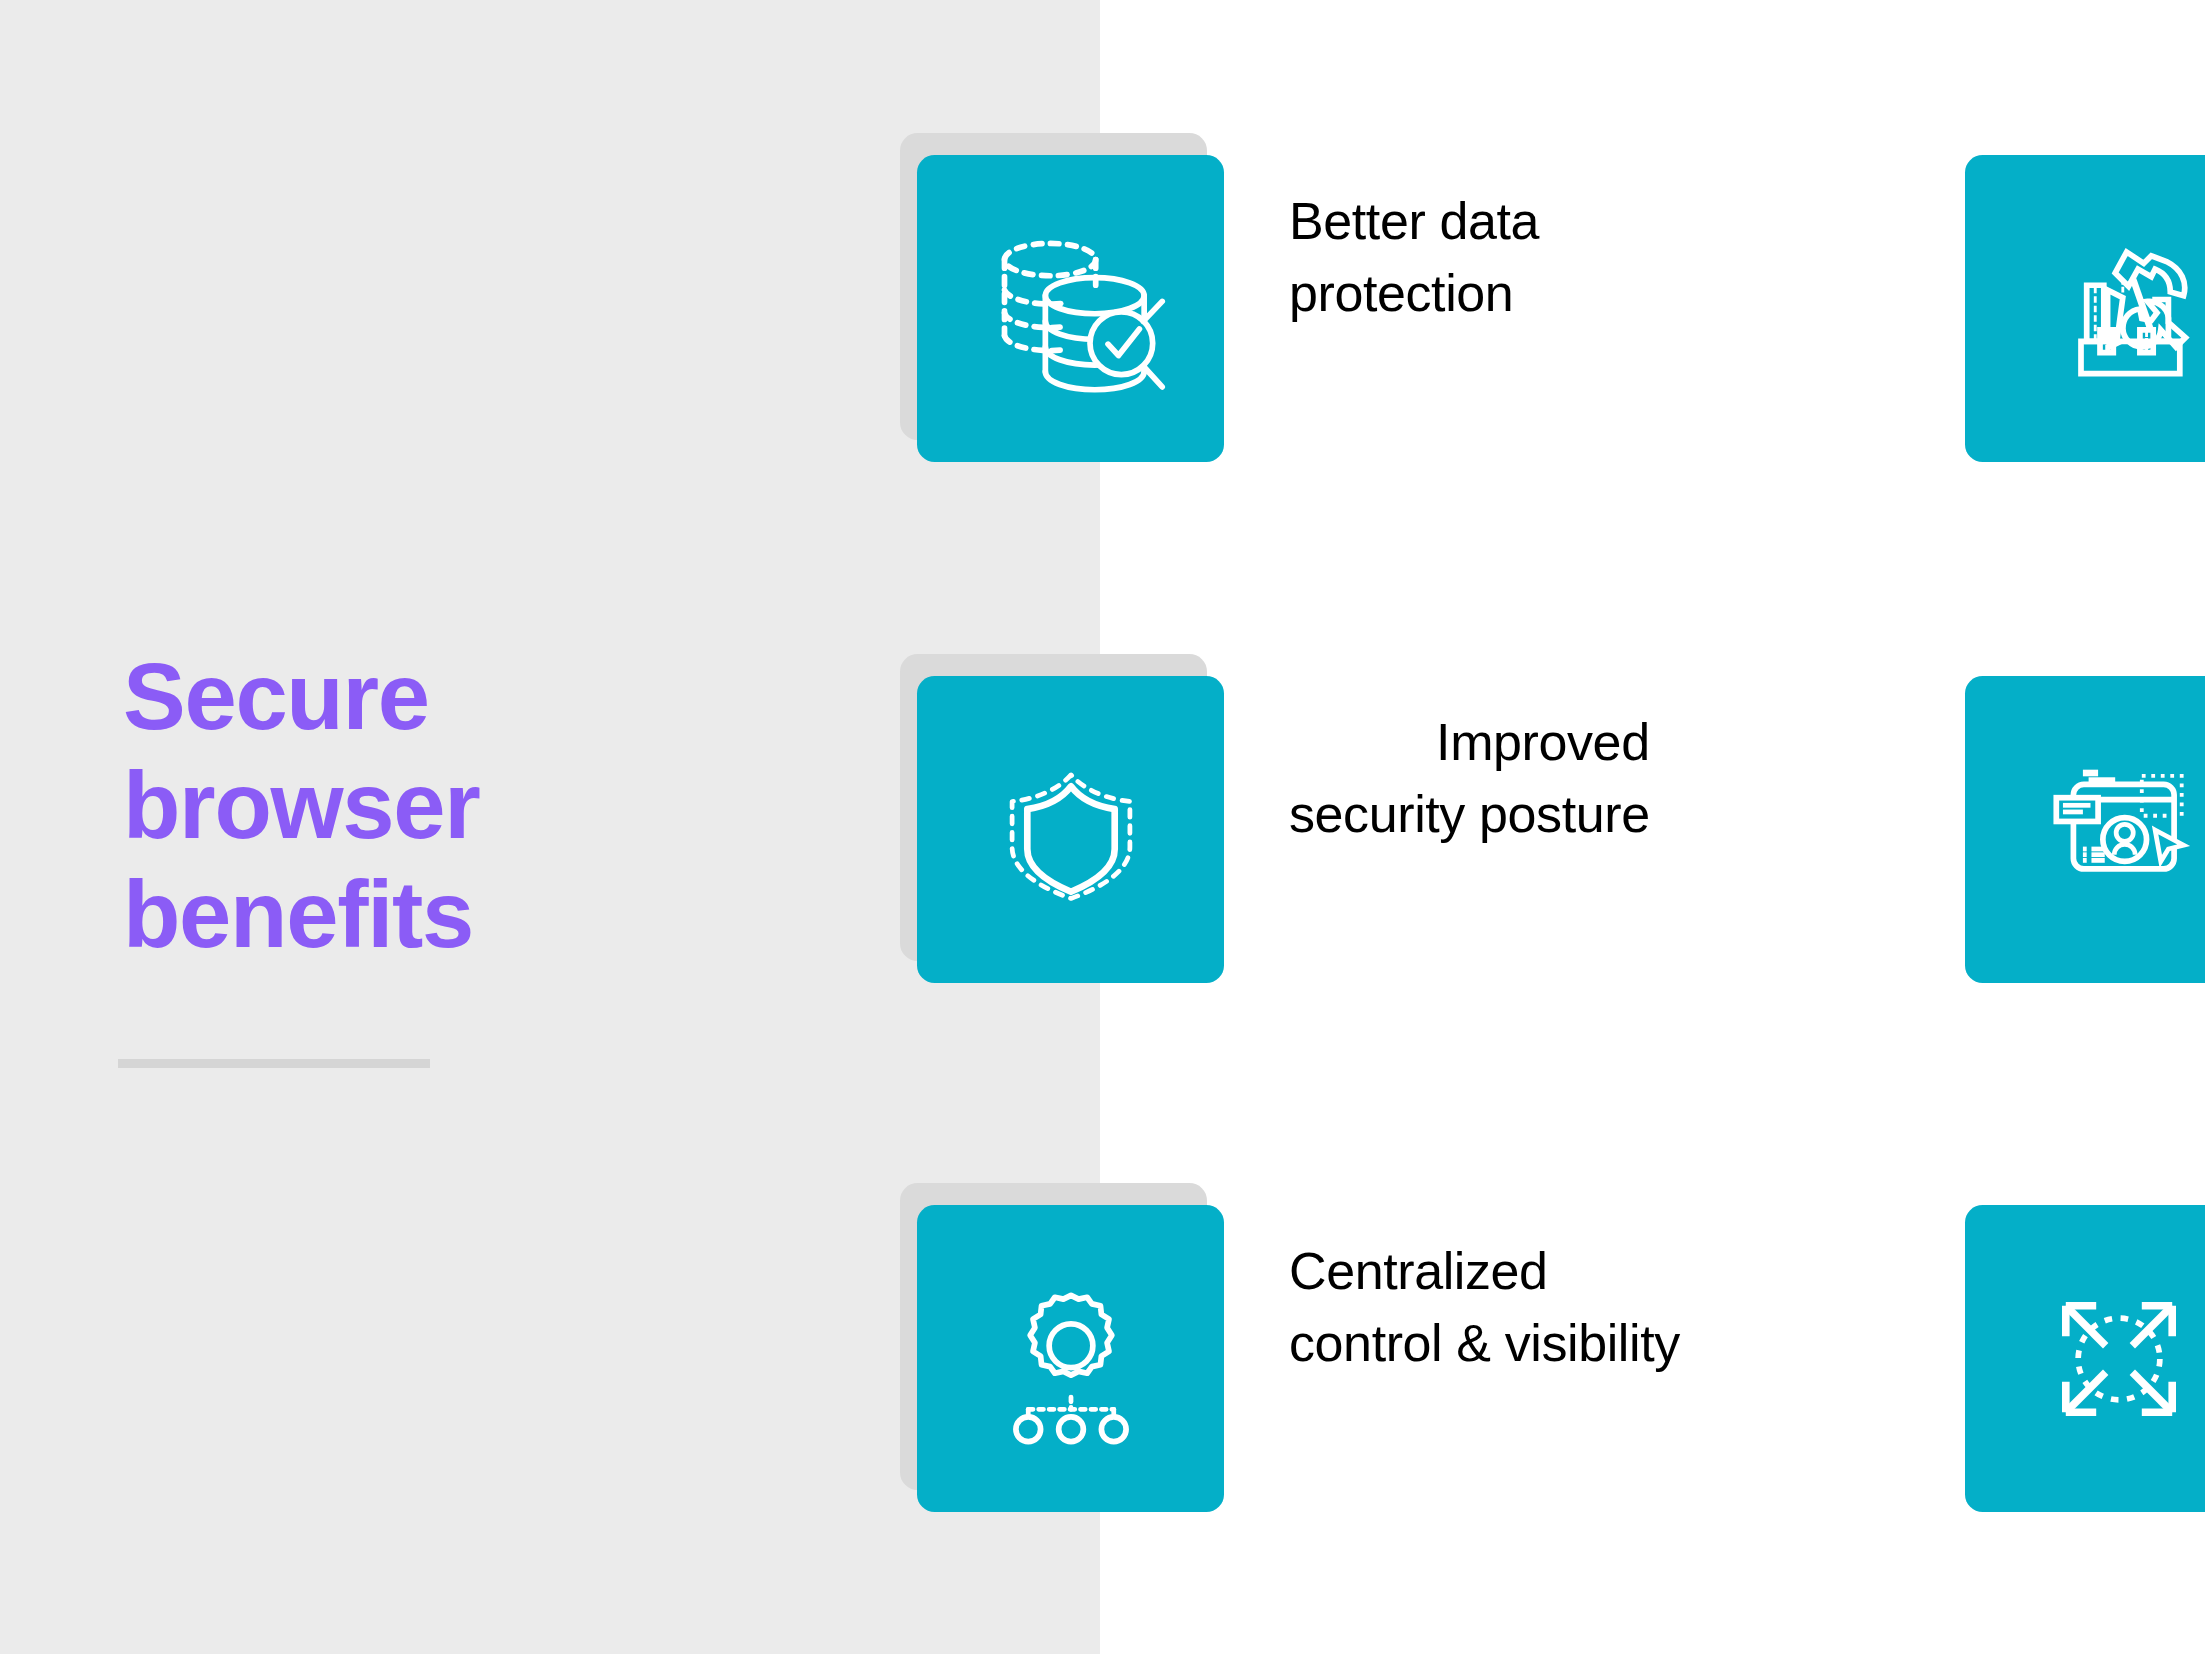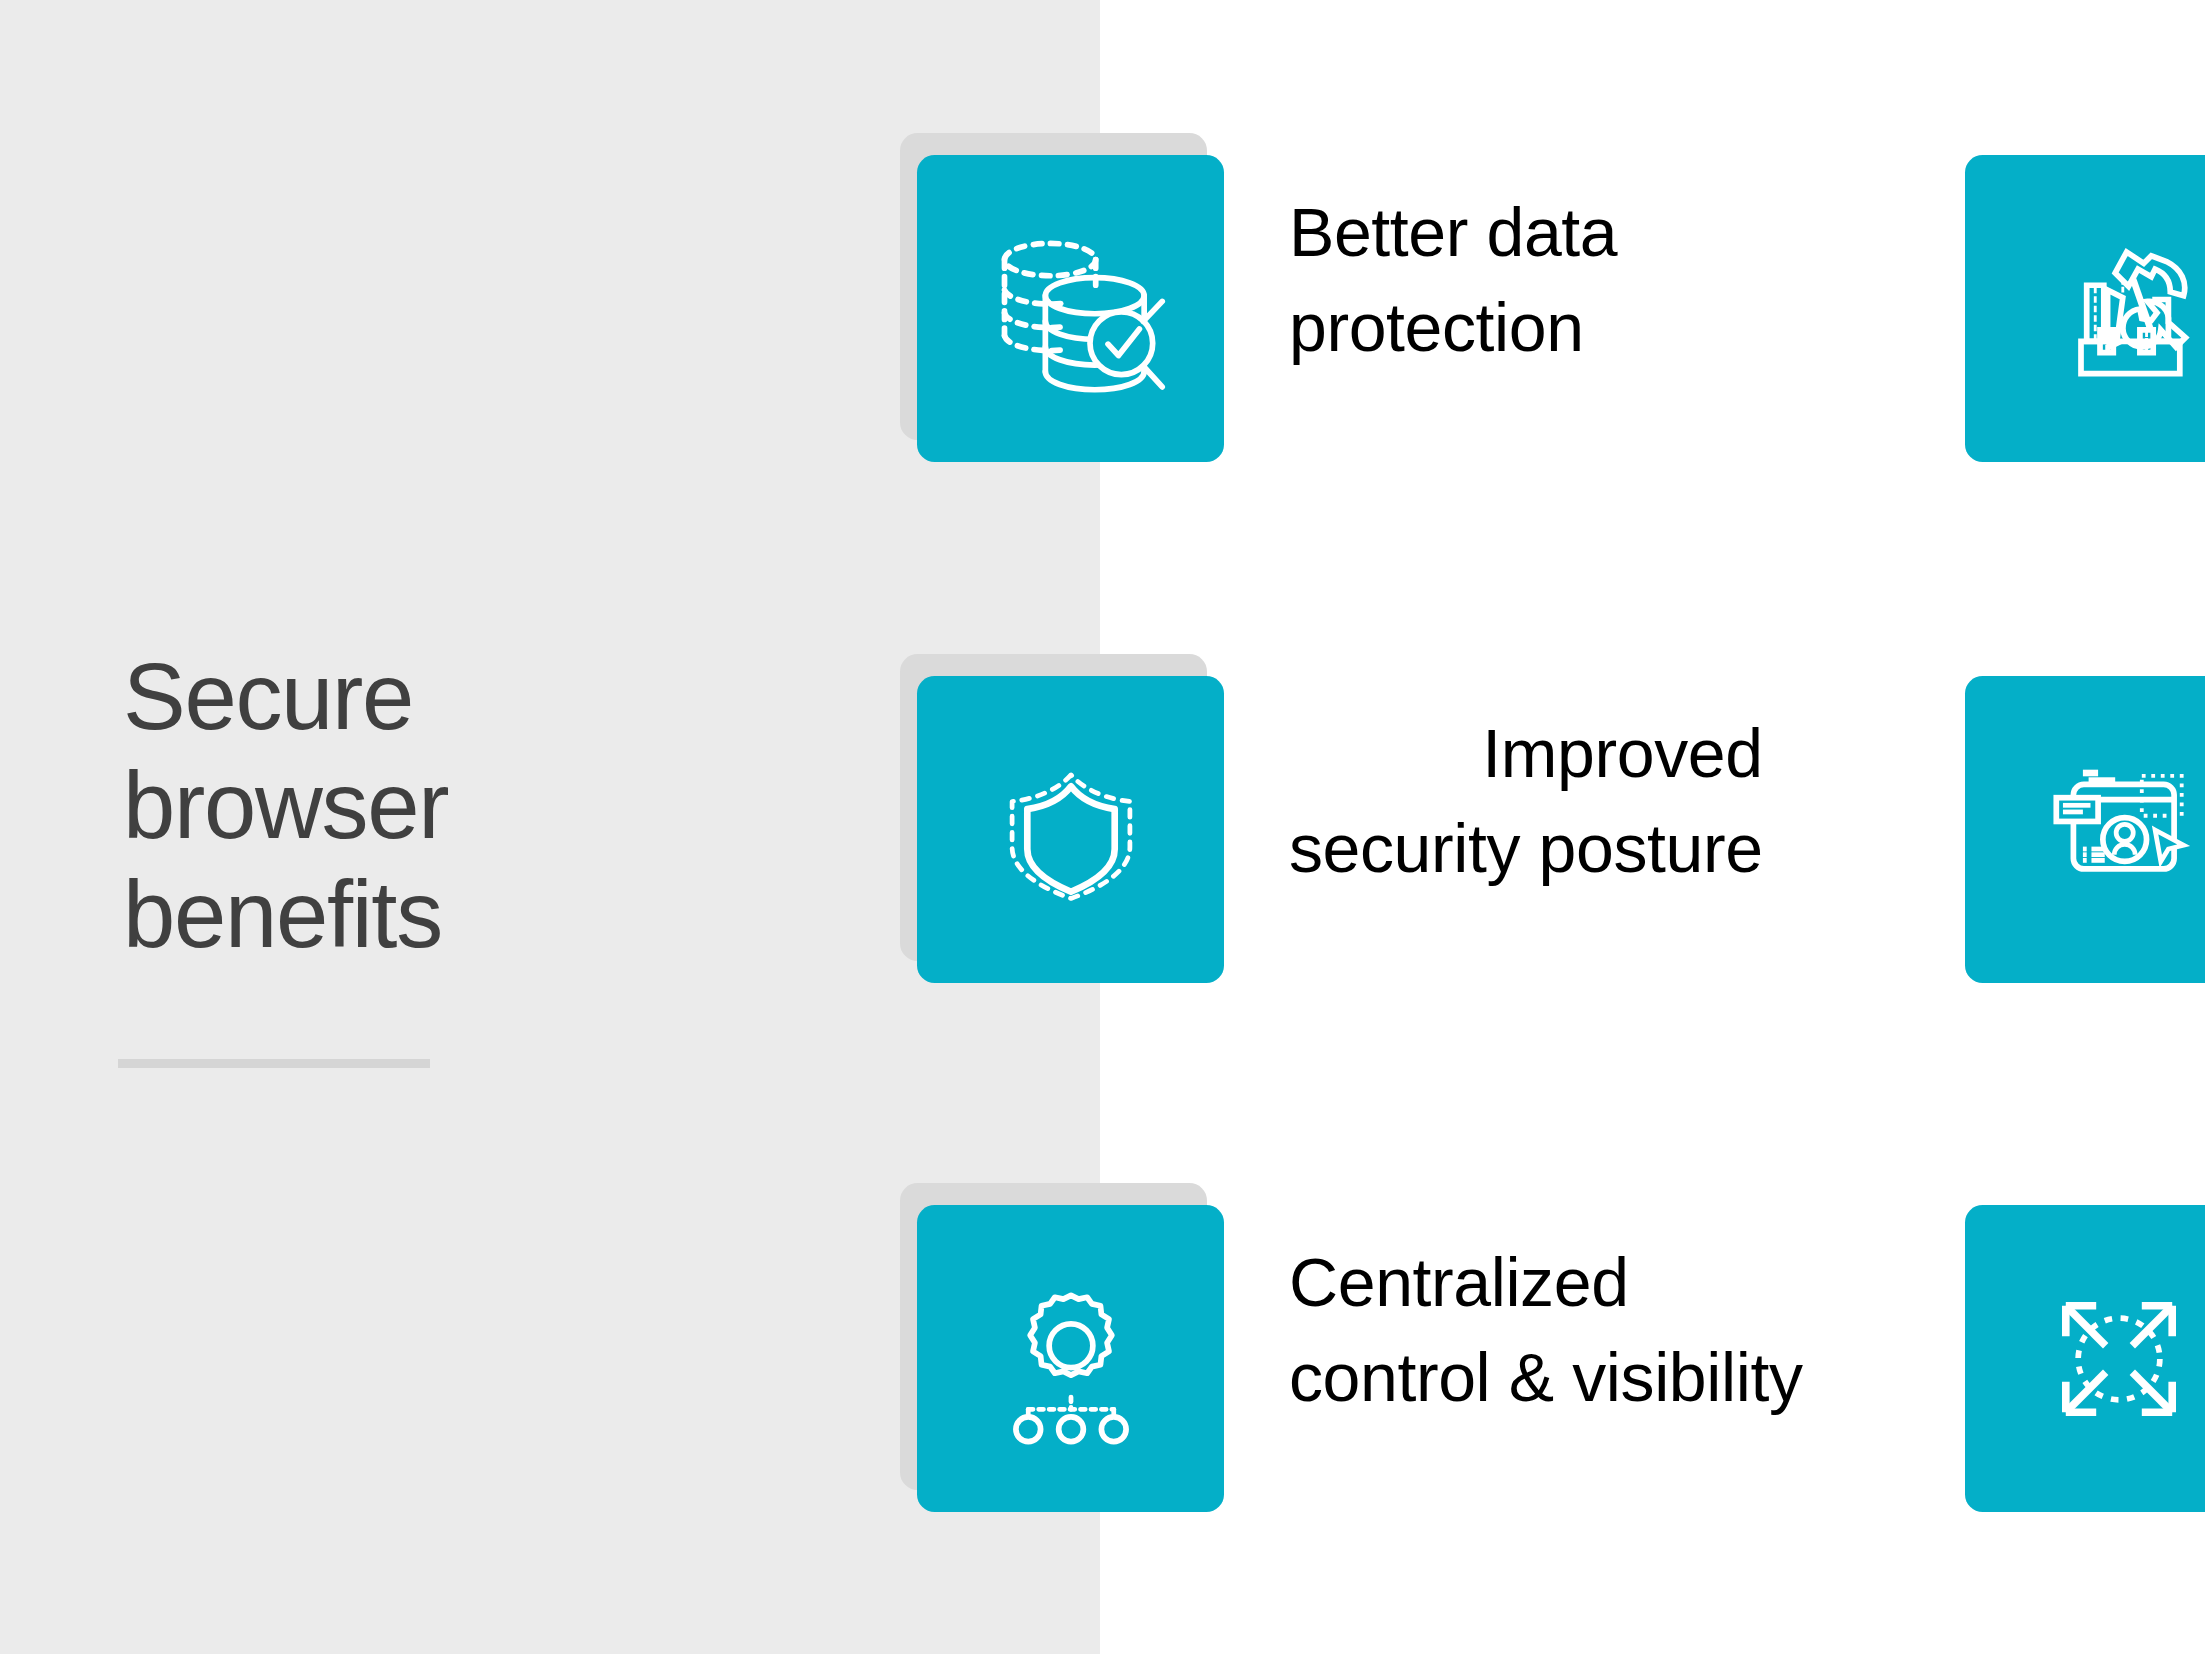--- a/index.html
+++ b/index.html
@@ -37,23 +37,23 @@
     position: absolute;
     left: 123px;
     top: 642px;
     width: 750px;
   }
 
   .title {
     margin: 0;
     font-size: 94px;
     line-height: 1.16;
-    font-weight: 400;
+    font-weight: 700;
     letter-spacing: -1.3px;
-    color: #404040;
+    color: #8b5cf6;
     font-family: "Liberation Sans", "DejaVu Sans", sans-serif;
     white-space: pre-line;
   }
 
   .title-rule {
     position: absolute;
     left: 118px;
     top: 1059px;
     width: 312px;
     height: 8.8px;
@@ -114,21 +114,21 @@
 
   .tile svg {
     width: 190px;
     height: 190px;
     display: block;
   }
 
   .benefit-label {
     margin-left: 65px;
     margin-top: 30px;
-    font-size: 68px;
+    font-size: 52px;
     line-height: 1.39;
     font-weight: 400;
     color: #000000;
     letter-spacing: -0.4px;
     white-space: pre-line;
     font-family: "Liberation Sans", "DejaVu Sans", sans-serif;
   }
 </style>
 </head>
 <body>

